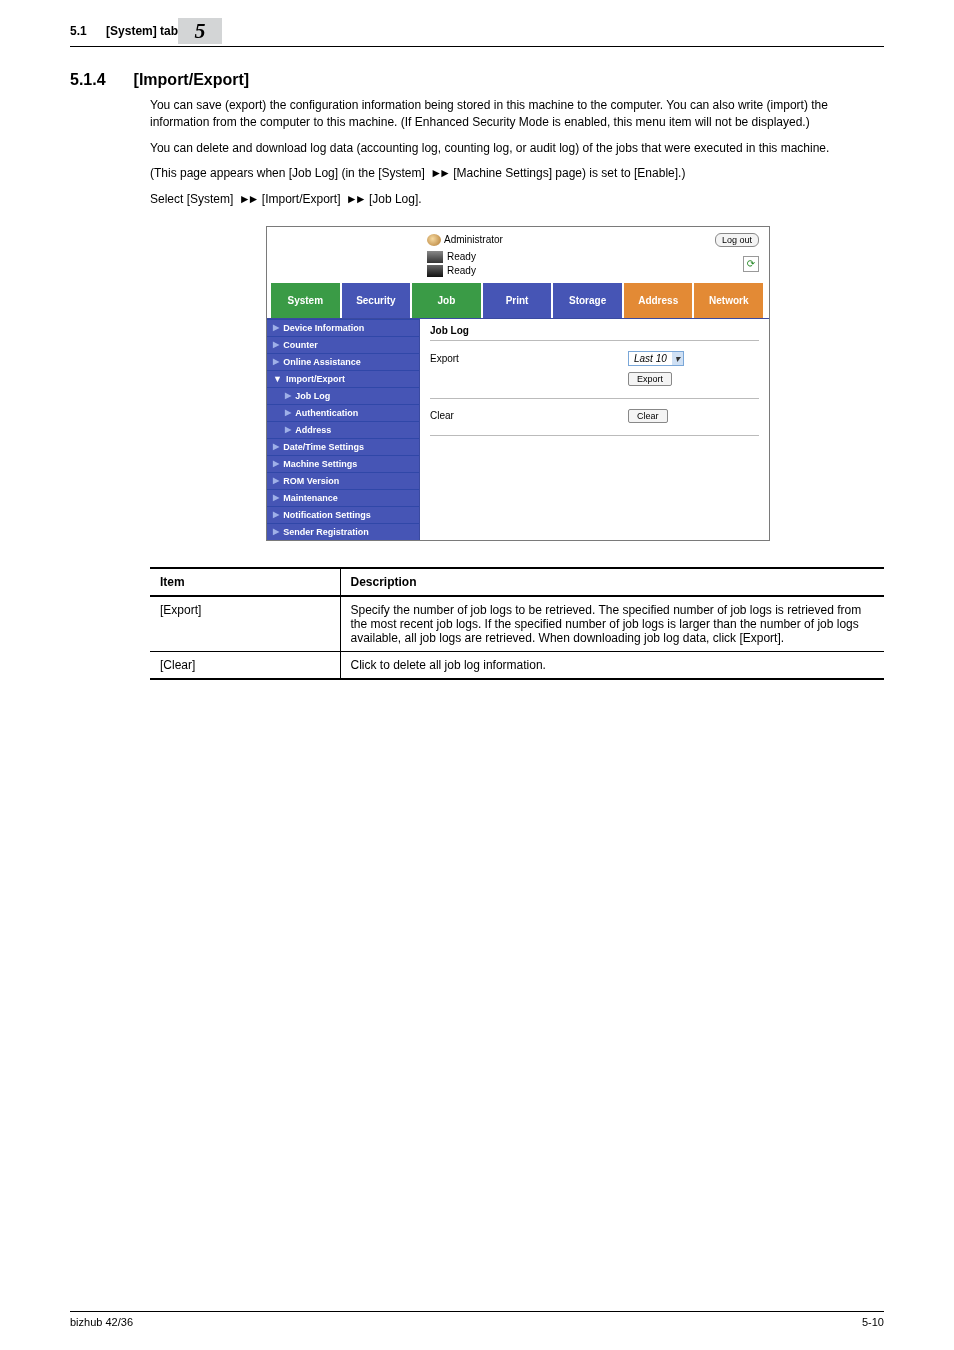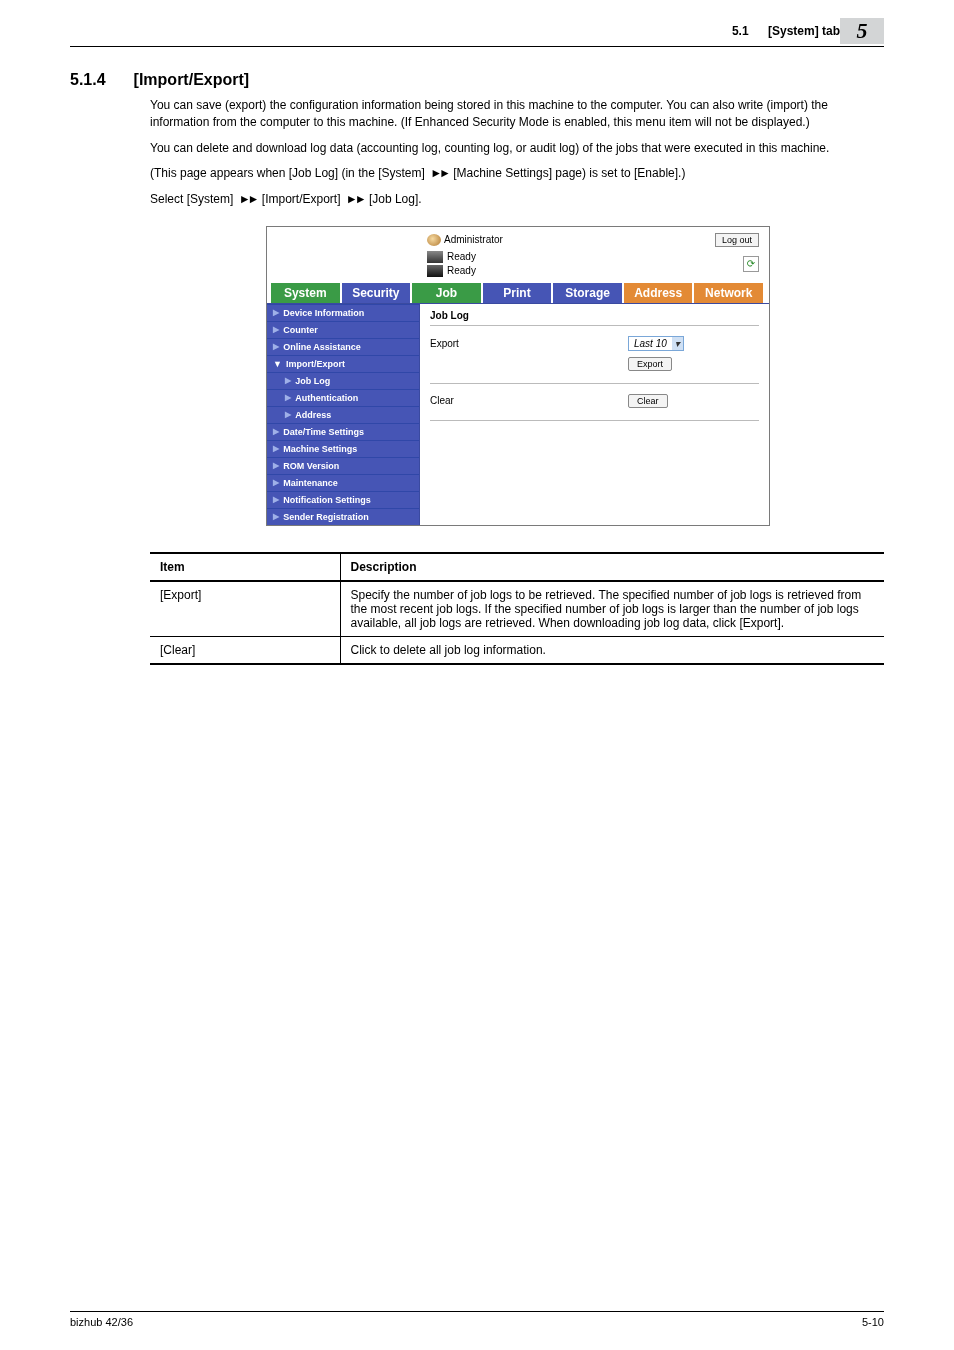--- a/index.html
+++ b/index.html
@@ -14,21 +14,21 @@
     width: 954px;
     min-height: 1350px;
     position: relative;
     box-sizing: border-box;
     padding: 24px 70px 0 70px;
   }
 
   
   .hdr {
     display: flex;
-    justify-content: flex-end;
+    justify-content: flex-start;
     align-items: flex-start;
     border-bottom: 1px solid #000;
     padding-bottom: 2px;
   }
   .hdr-left {
     font-size: 12px;
     font-weight: bold;
   }
   .hdr-left .hnum { margin-right: 16px; }
   .hdr-right {
@@ -104,21 +104,21 @@
     font-size: 10px;
     text-align: center;
   }
   .user-ico {
     width: 14px; height: 12px; display: inline-block; border-radius: 50%;
     background: radial-gradient(circle at 40% 40%, #f6d9a0, #b07830);
   }
   .logout {
     font-size: 9px;
     border: 1px solid #888;
-    border-radius: 0;
+    border-radius: 6px;
     padding: 1px 6px;
     background: #f4f4f4;
   }
   .app-status {
     padding: 0 10px 6px 160px;
     display: flex;
     justify-content: space-between;
     align-items: center;
   }
   .status-col { display: flex; flex-direction: column; gap: 2px; }
@@ -143,24 +143,24 @@
   .tabs {
     display: flex;
     background: #fff;
     padding: 0 4px;
     gap: 0;
     border-bottom: 1px solid #3a4aa0;
   }
   .tab {
     color: #fff;
     background: #4655b5;
-    font-size: 12px;
+    font-size: 10px;
     font-weight: bold;
     text-align: center;
-    padding: 3px 0;
+    padding: 12px 0;
     margin-right: 2px;
     flex: 1 1 0;
   }
   .tab.green { background: #3a9b46; }
   .tab.orange { background: #e38a35; }
 
   .app-body {
     display: flex;
     align-items: flex-start;
   }

